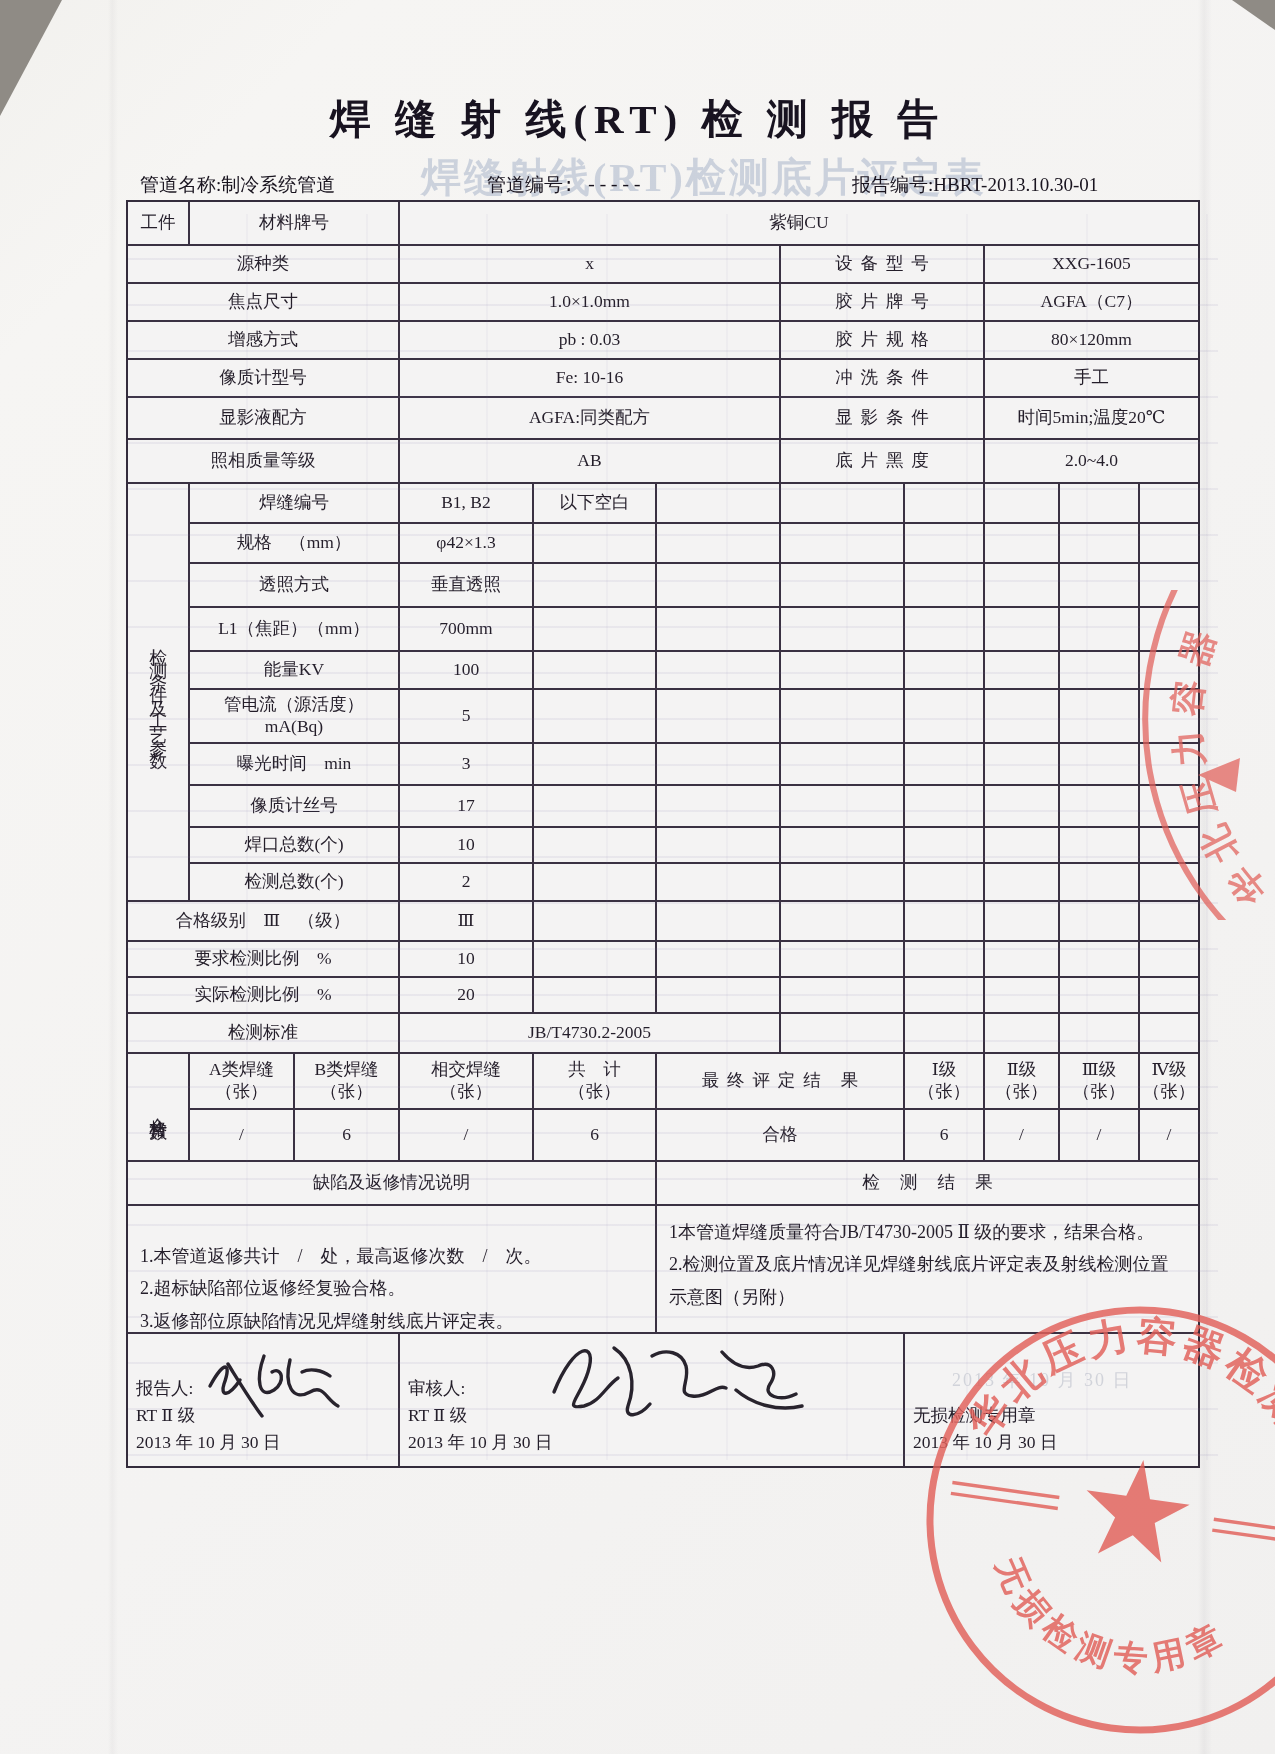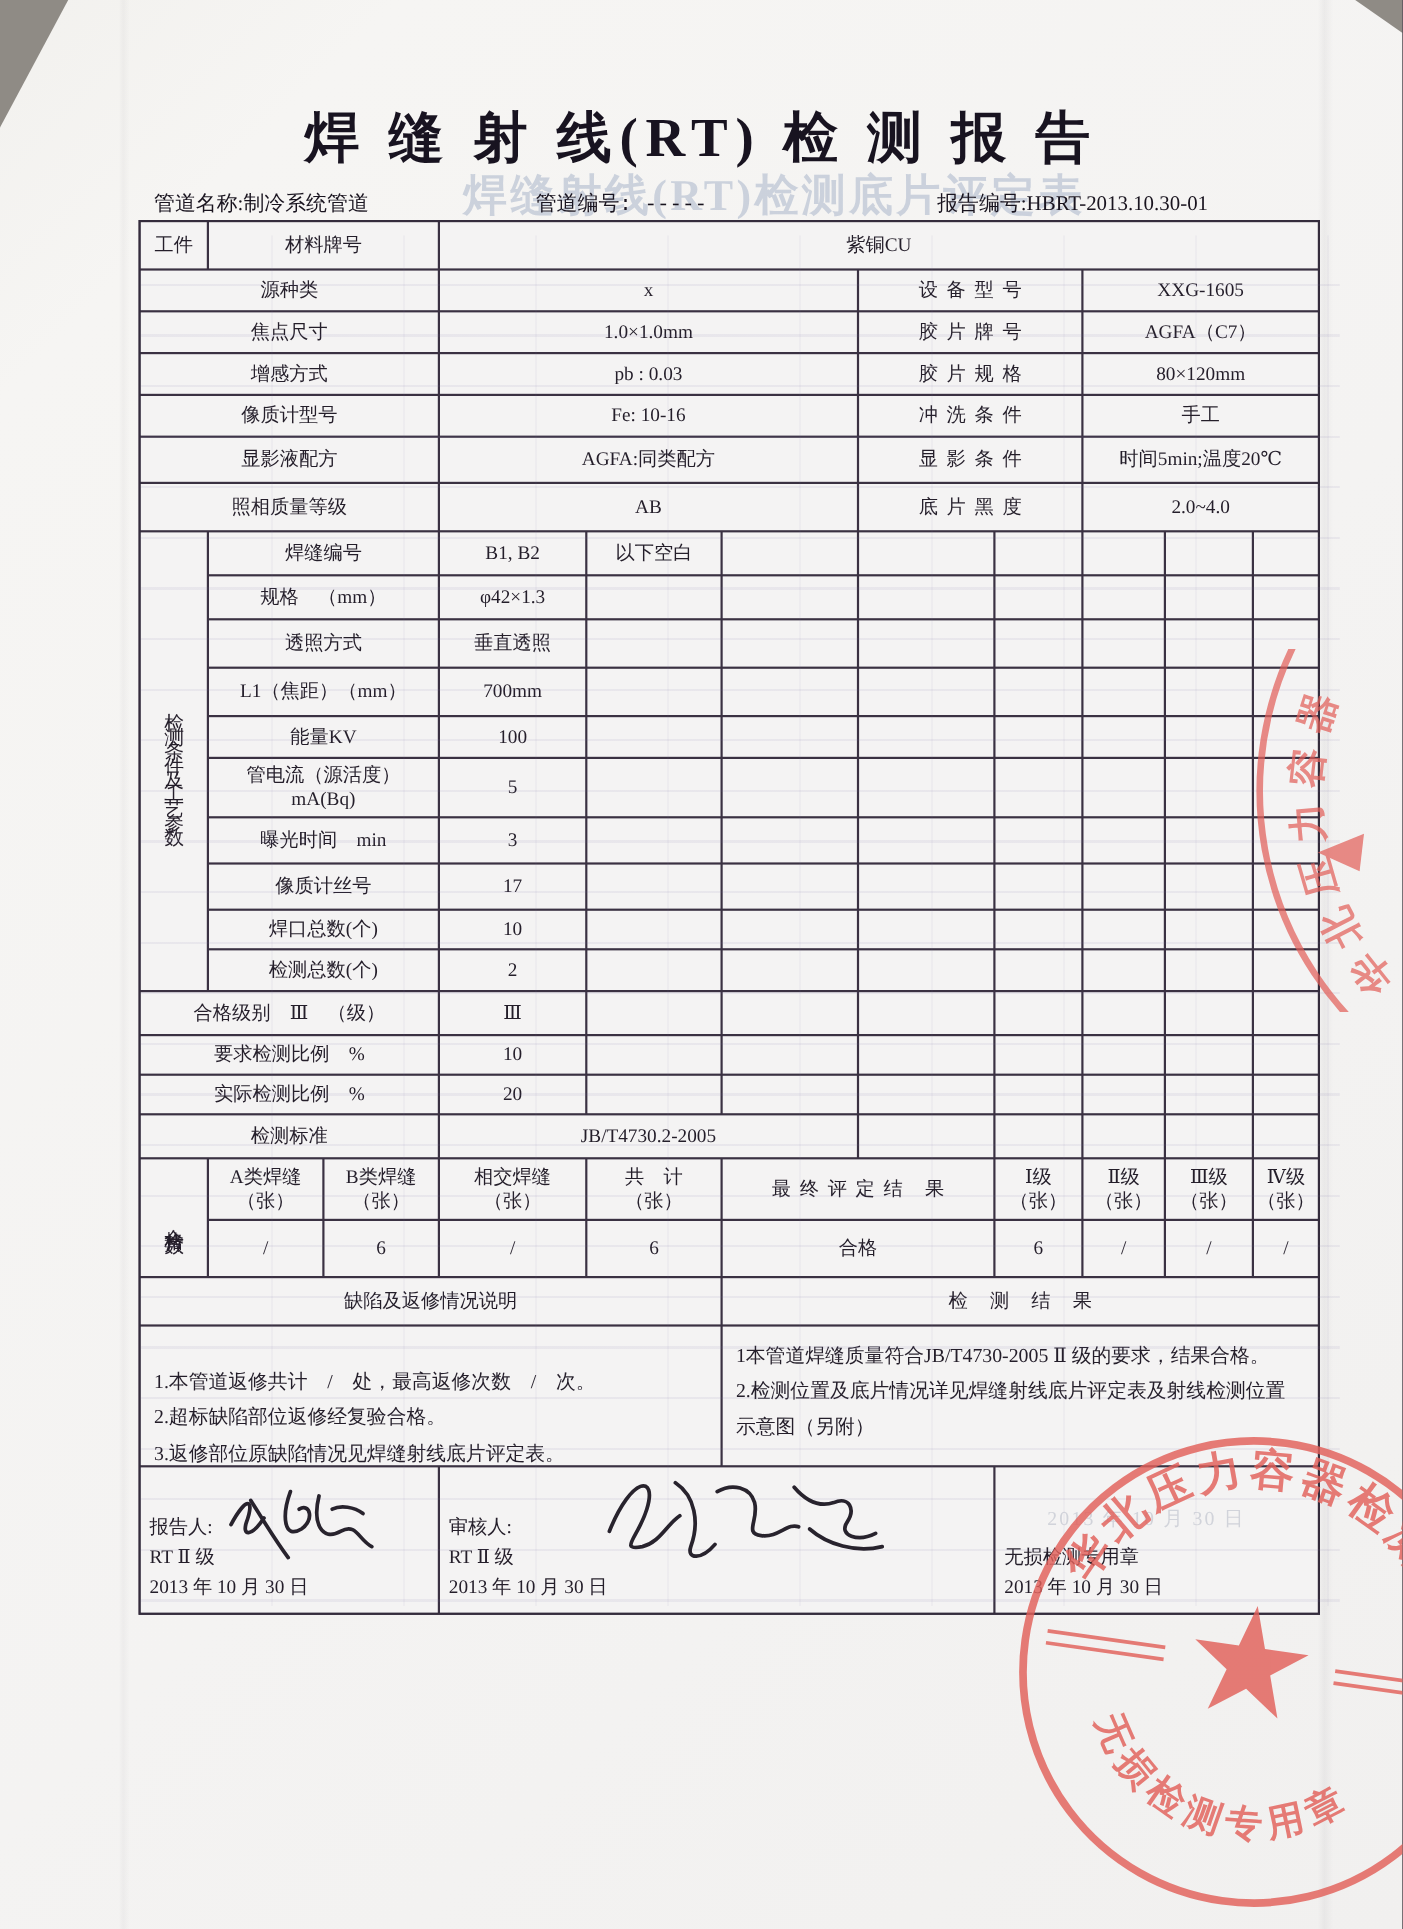--- a/index.html
+++ b/index.html
@@ -14,21 +14,21 @@
     background:linear-gradient(135deg,#f2f1ee 0%,#f6f5f3 12%,#f4f3f2 55%,#f1f0ef 100%);
     clip-path:polygon(62px 0,1232px 0,1275px 30px,1275px 1754px,0 1754px,0 116px);
   }
   .streaks{position:absolute;inset:0;pointer-events:none;
     background:
       linear-gradient(90deg,transparent 108px,rgba(60,55,70,.04) 112px,transparent 118px),
       linear-gradient(90deg,transparent 1198px,rgba(60,55,70,.05) 1204px,transparent 1212px);
   }
   .title{
     position:absolute;top:92px;left:0;width:100%;text-align:center;
-    font-size:50px;font-weight:bold;letter-spacing:7px;color:#181320;
+    font-size:41px;font-weight:bold;letter-spacing:7px;color:#181320;
   }
   .ghost-title{
     position:absolute;top:150px;left:421px;
     font-size:40px;font-weight:bold;letter-spacing:3px;
     color:rgba(105,130,168,.30);white-space:nowrap;
   }
   .meta{position:absolute;top:172px;left:0;width:100%;font-size:19px;color:#19141f;}
   .meta span{position:absolute;white-space:nowrap;}
   .meta .m1{left:128px;margin-left:12px;} .meta .m2{left:487px;font-family:Liberation Mono, monospace;} .meta .m3{left:852px;}
 

